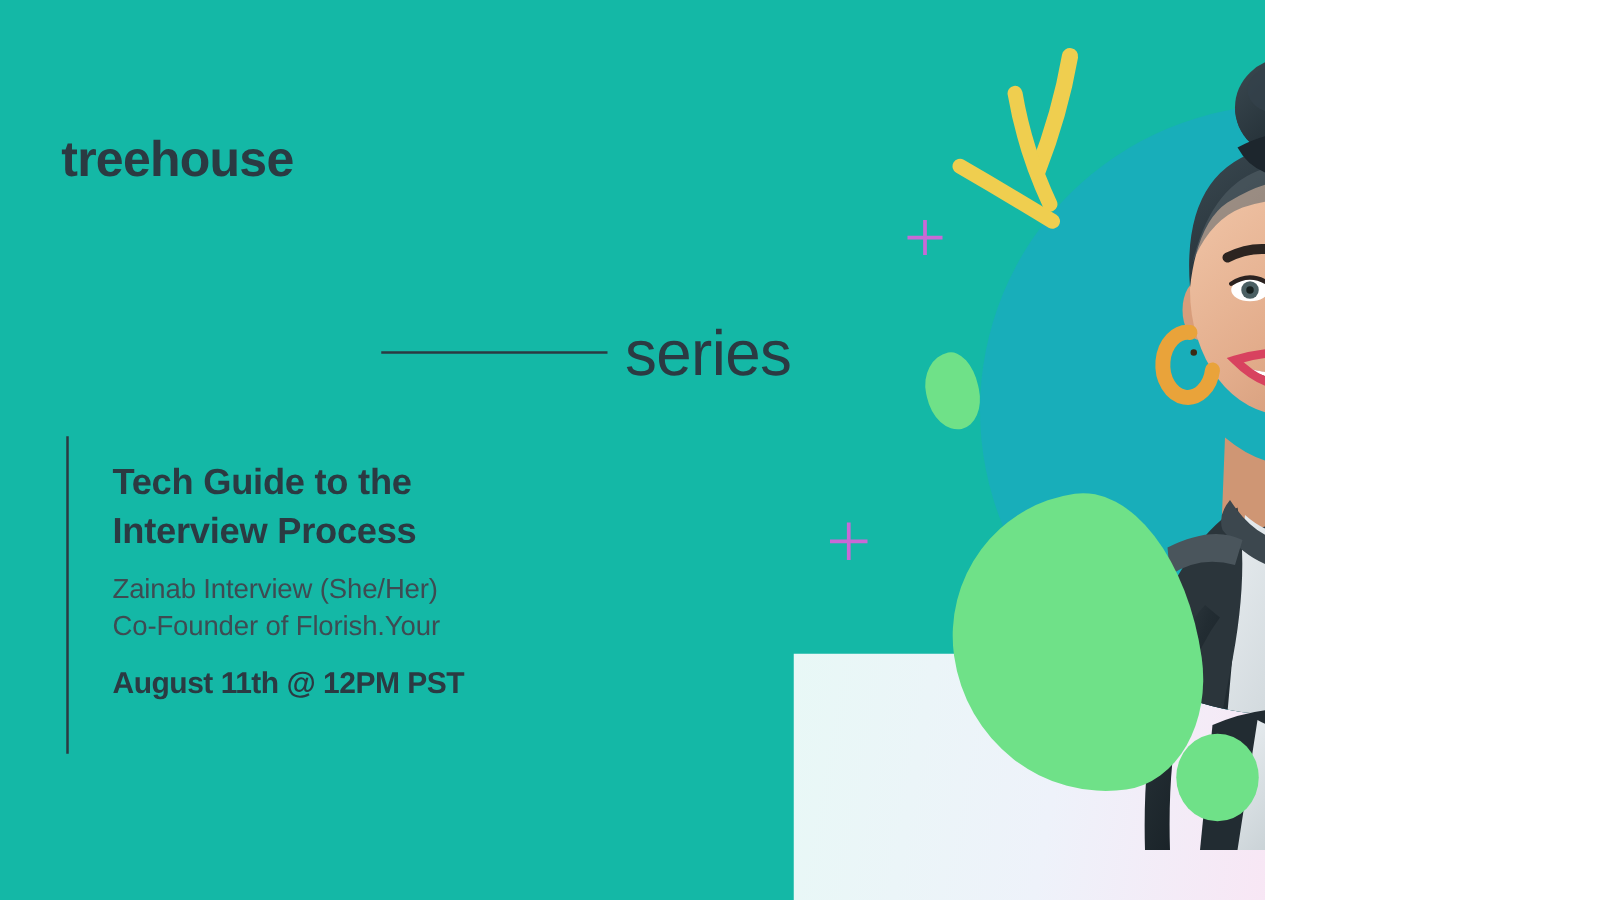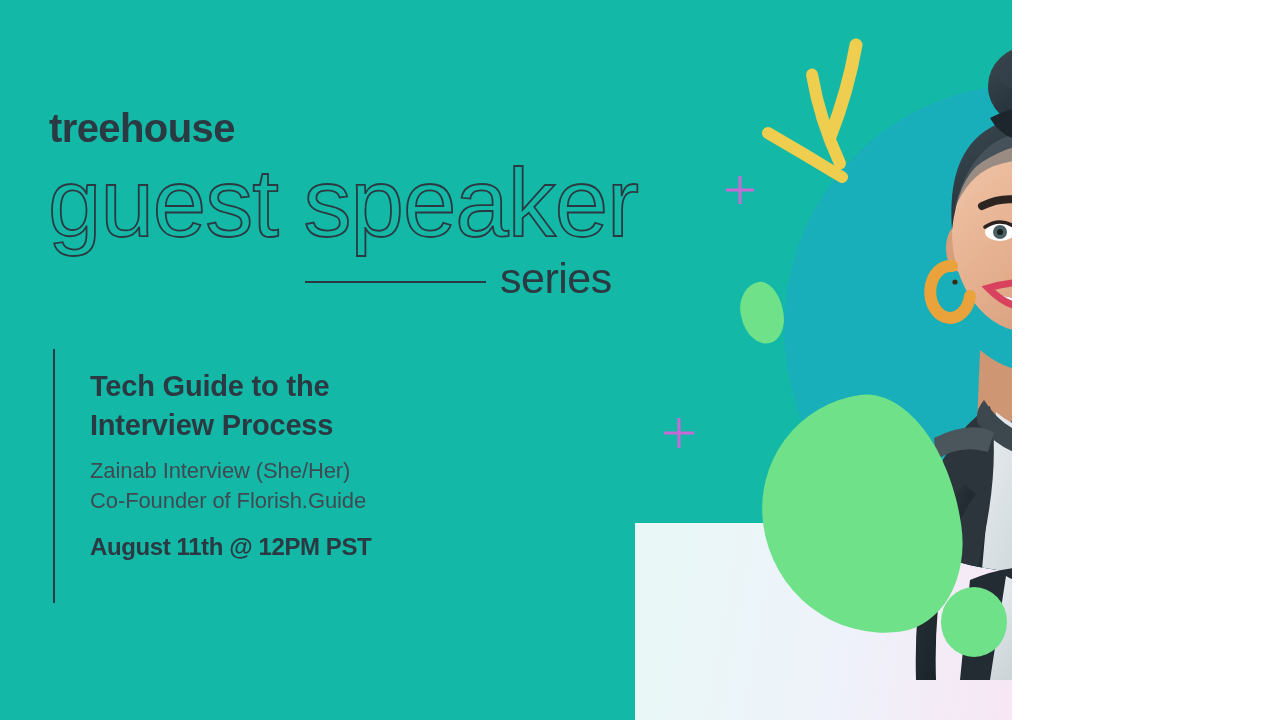--- a/index.html
+++ b/index.html
@@ -72,21 +72,21 @@
   }
   #headline-outline{
     position:absolute;left:44px;top:152px;width:620px;height:110px;
   }
   #series-rule{
     position:absolute;left:305px;top:281px;width:181px;height:2px;
     background:#2B3A42;
   }
   #series-word{
     position:absolute;left:500px;top:257px;
-    font-size:43px;font-weight:400;color:#2B3A42;line-height:1;
+    font-size:51px;font-weight:400;color:#2B3A42;line-height:1;
     letter-spacing:-0.5px;
   }
 
   #left-rule{
     position:absolute;left:53px;top:349px;width:2px;height:254px;
     background:#2B3A42;
   }
 
   #info{
     position:absolute;left:90px;top:367px;width:560px;
@@ -250,32 +250,27 @@
     <svg width="34" height="34" viewBox="0 0 34 34" xmlns="http://www.w3.org/2000/svg">
       <g stroke="#C969D6" stroke-width="3">
         <line x1="17" y1="2" x2="17" y2="32"></line>
         <line x1="2" y1="17" x2="32" y2="17"></line>
       </g>
     </svg>
   </div>
 
   <div id="brand">treehouse</div>
 
-  <div id="headline-outline">
-    <svg width="620" height="110" viewBox="0 0 620 110" xmlns="http://www.w3.org/2000/svg">
-      <text id="outline-tspan" x="4" y="84" font-family="'Liberation Sans', sans-serif" font-size="96" font-weight="400" letter-spacing="-1" fill="none" stroke="#2B3A42" stroke-width="1.8">guest speaker</text>
-    </svg>
-  </div>
 
   <div id="series-rule"></div>
   <div id="series-word">series</div>
 
   <div id="left-rule"></div>
 
   <div id="info">
     <div id="talk-title">Tech Guide to the
 Interview Process</div>
     <p class="meta">Zainab Interview (She/Her)</p>
-    <p class="meta">Co-Founder of Florish.Guide</p>
+    <p class="meta">Co-Founder of Florish.Your</p>
     <div id="datetime">August 11th @ 12PM PST</div>
   </div>
 
 </div>
 
 </body></html>

